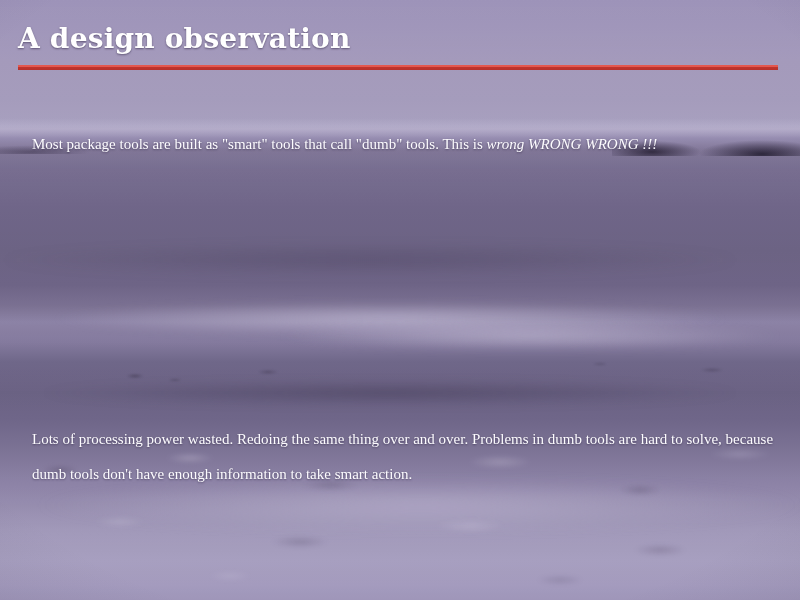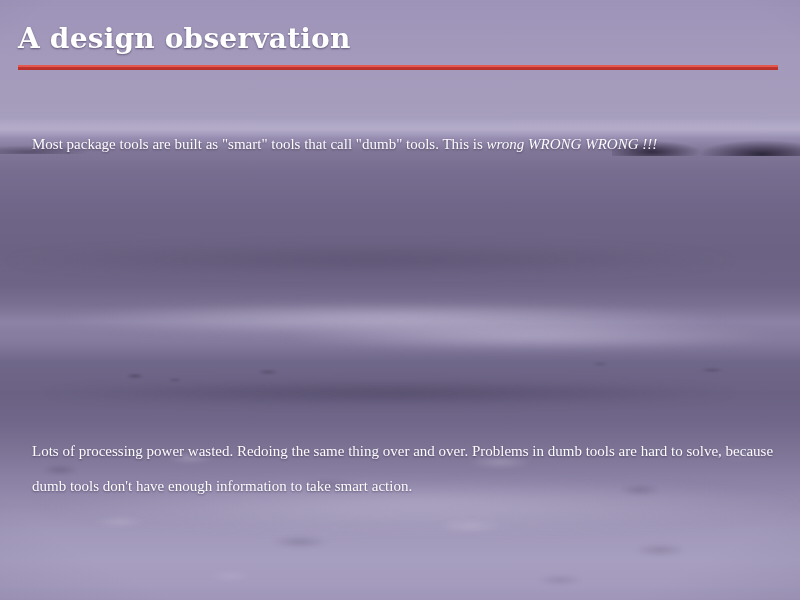--- a/index.html
+++ b/index.html
@@ -189,21 +189,21 @@
     width: 768px;
     color: #fdfcff;
     font-family: "Liberation Serif", "DejaVu Serif", serif;
     font-size: 15px;
     line-height: 35px;
     text-shadow: 0 1px 2px rgba(35,26,55,.5);
     margin-left: 14px;
   }
   #para-1 { top: 127px; }
   #para-2 { top: 277px; }
-  #para-3 { top: 434px; }
+  #para-3 { top: 422px; }
 
   .em-italic {
     font-style: italic;
   }
 </style>
 </head>
 <body>
 
 <div id="slide">
 

